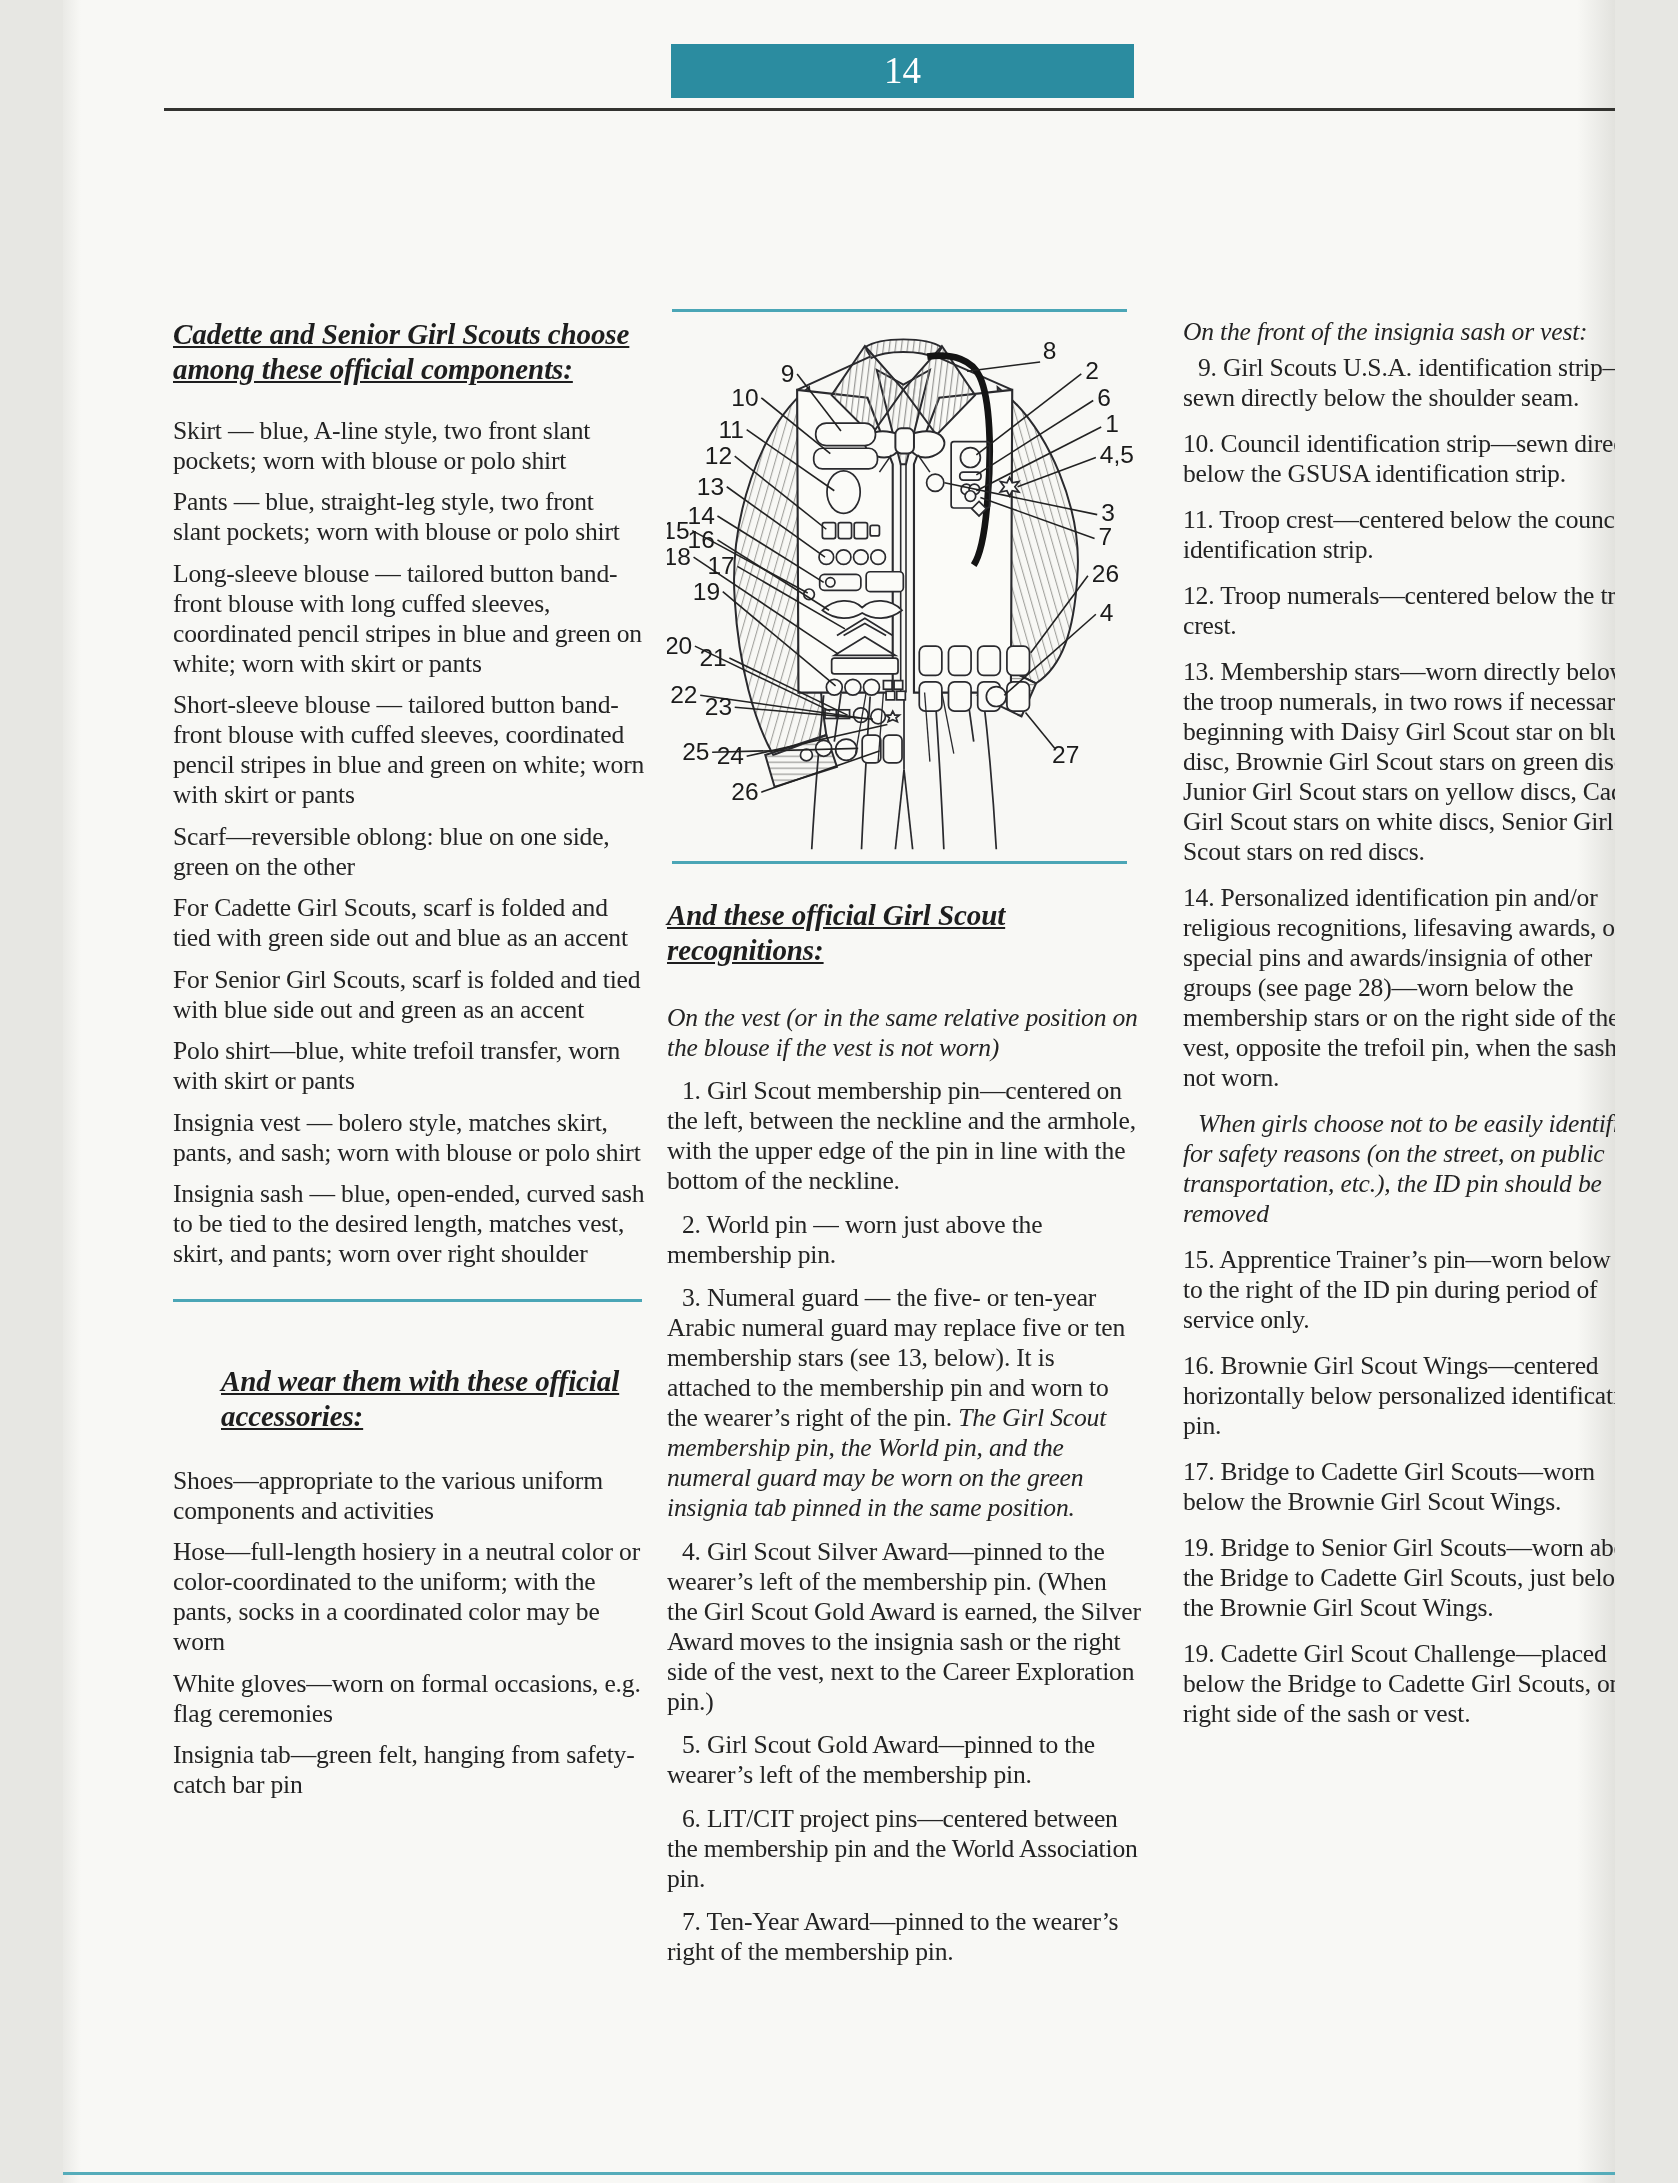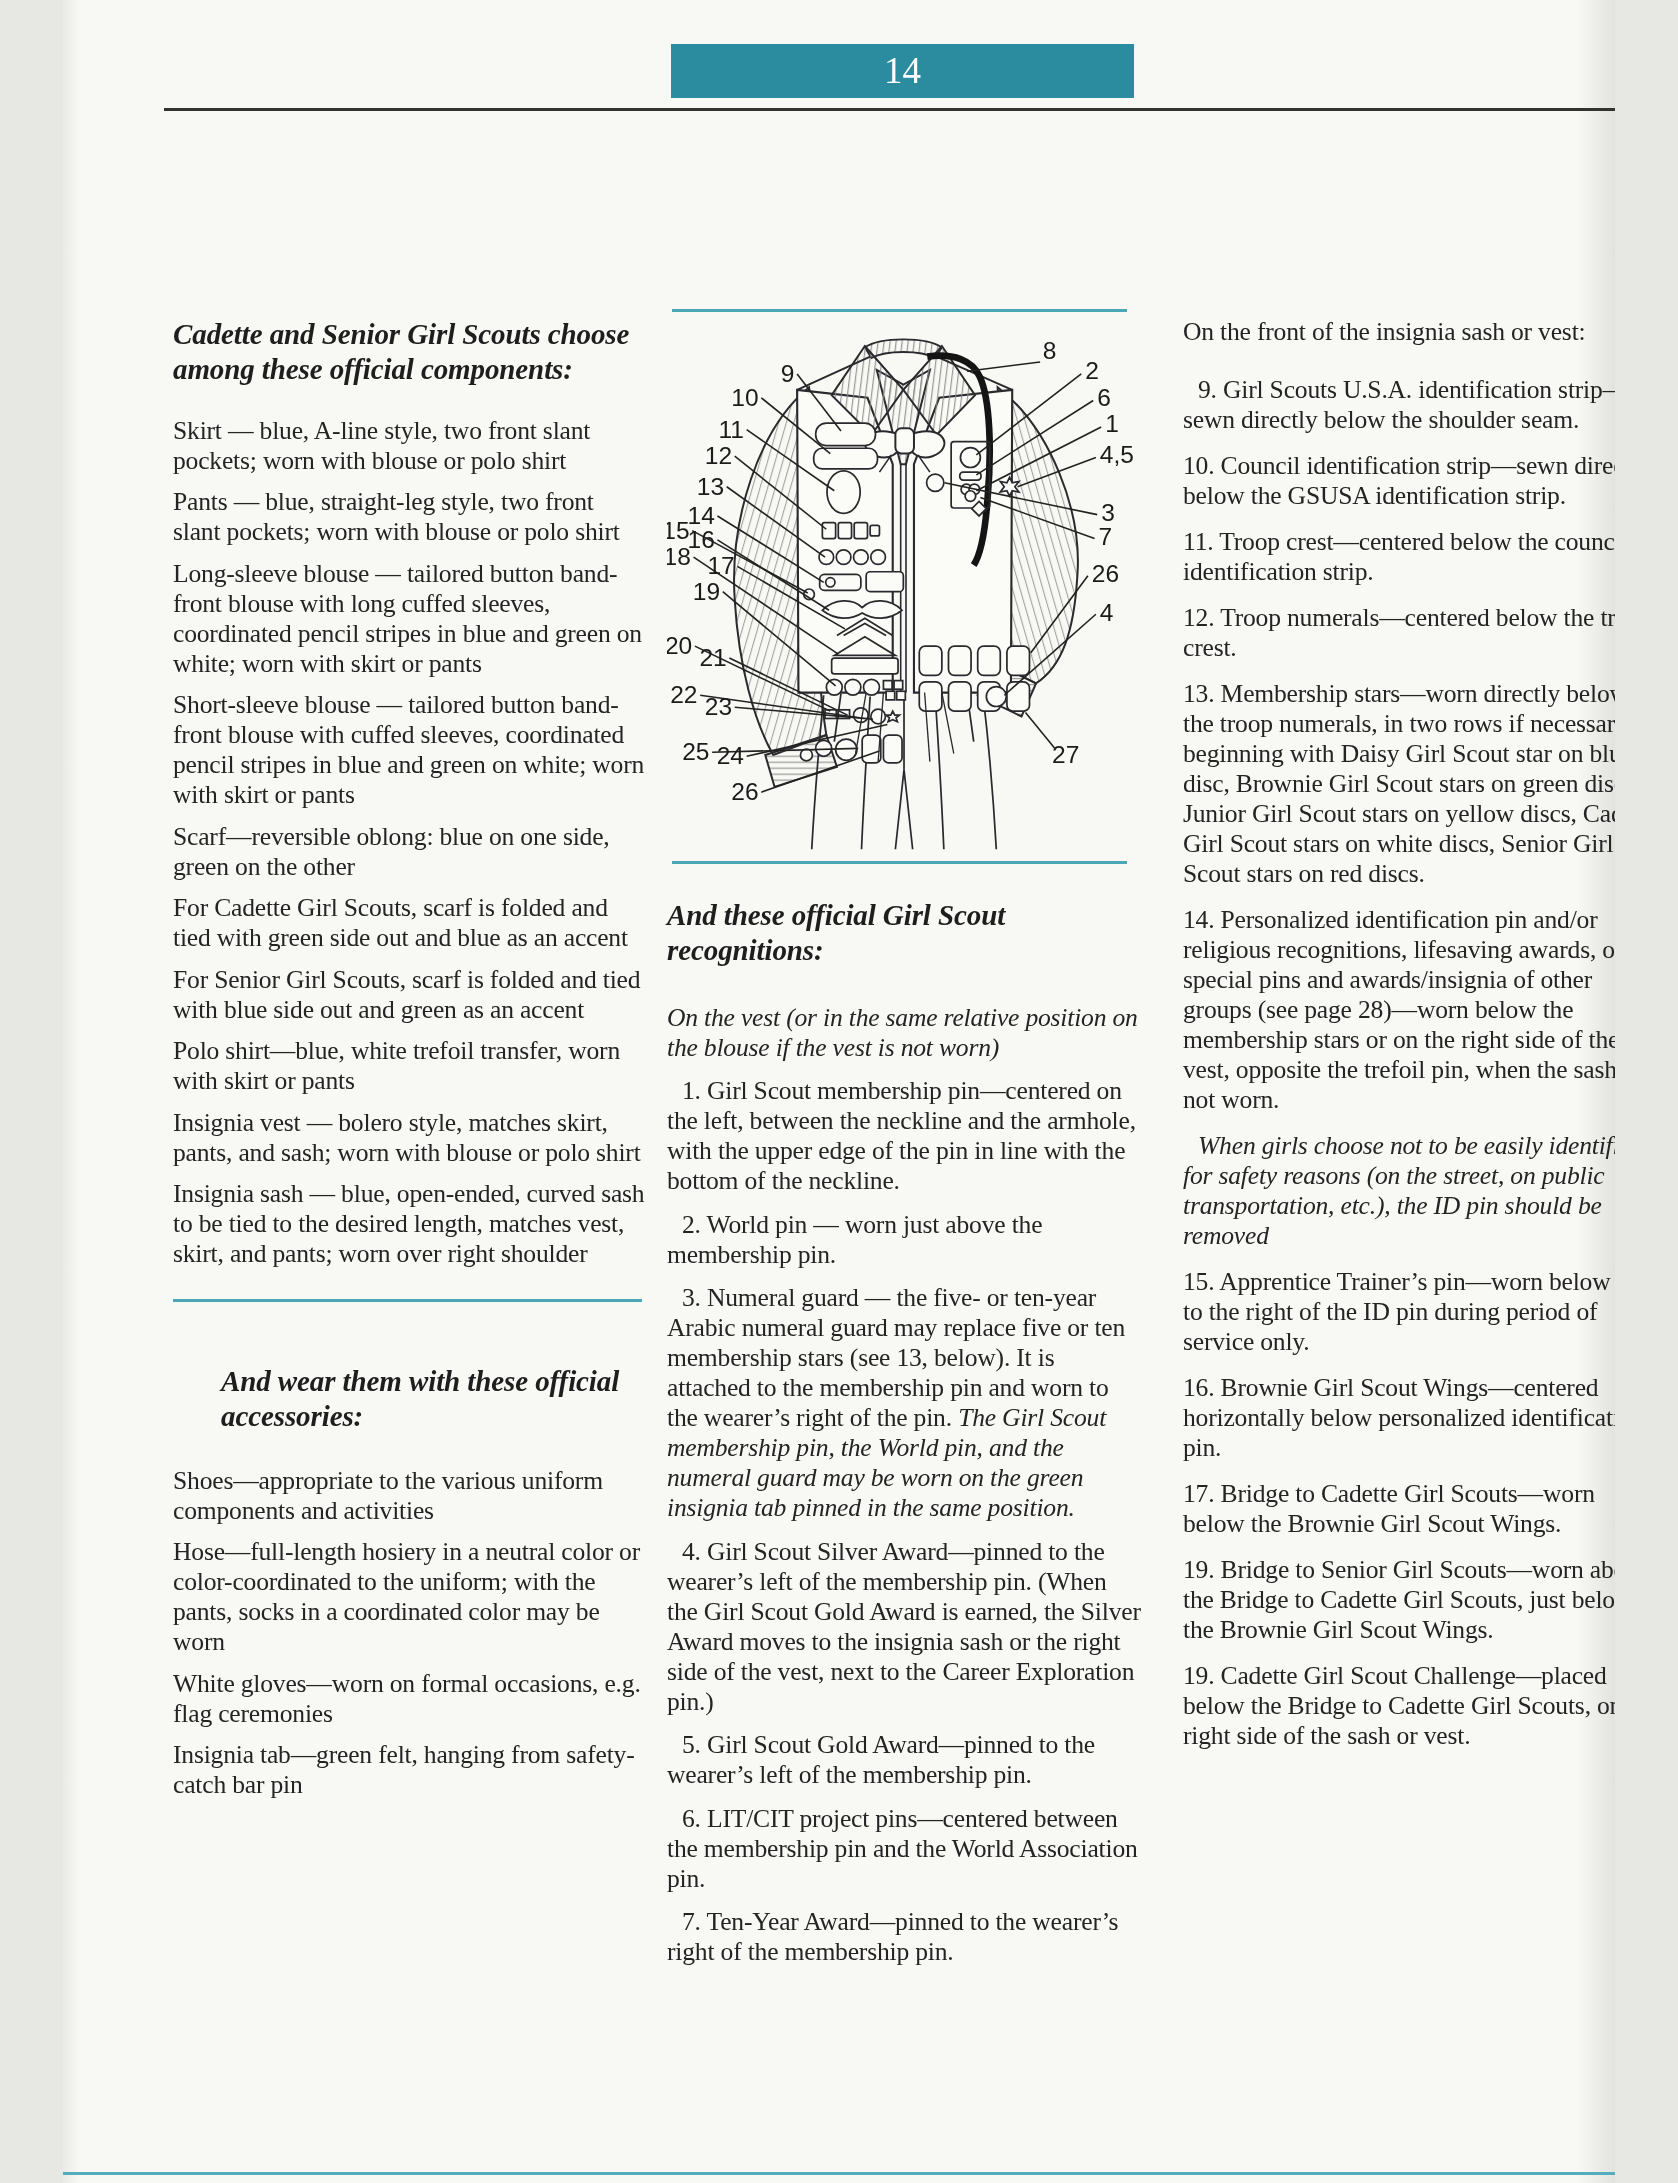--- a/index.html
+++ b/index.html
@@ -22,38 +22,38 @@
   #top-rule{position:absolute;left:101px;top:108px;width:1479px;height:2.7px;background:#333330;}
   #bottom-rule{position:absolute;left:0;top:2172px;width:1678px;height:3.4px;background:#55acba;}
 
   .col{position:absolute;}
   #col-left{left:110px;top:317px;width:472px;}
   #col-mid{left:604px;top:309px;width:476px;}
   #col-right{left:1120px;top:317px;width:477px;}
 
   .h{
     font-size:29px;line-height:1.22;font-weight:bold;font-style:italic;
-    color:#1e1e1e;margin:0;letter-spacing:-0.1px;
+    color:#1e1e1e;margin:0;letter-spacing:-0.1px;text-decoration:underline;
   }
   #col-left .h{margin-bottom:28px;}
   .b{font-size:25.6px;line-height:30px;letter-spacing:-0.2px;margin:0 0 11.5px 0;}
   .it{font-style:italic;margin-top:23px;}
   .ind{text-indent:15px;}
   .note{font-style:italic;}
 
   .rule-teal{height:2.7px;background:#4ba6b6;border:0;}
   #divider-left{margin:30px 2.7px 62px 0;}
   #rule-mid-top{width:455px;margin:0 0 9.4px 5.4px;}
   #rule-mid-bottom{width:455px;margin:4px 0 0 5.4px;}
 
   #mid-heading{margin:34px 0 34px 0;}
   #mid-note{margin:11px 0 24px 0;}
   #col-mid .b{margin-bottom:13.5px;}
 
-  #right-heading{font-size:25.6px;line-height:30px;margin:0 0 28px 0;letter-spacing:-0.2px;}
+  #right-heading{font-size:25.6px;line-height:30px;font-style:italic;margin:0 0 6px 0;letter-spacing:-0.2px;}
   #col-right .b{margin-bottom:16px;}
   #right-note{margin:4px 0 19px 0;}
 
   #uniform-diagram{display:block;margin:0;}
   #uniform-diagram text{
     font-family:"Liberation Sans",sans-serif;font-size:37px;fill:#1b1b1b;
   }
 </style>
 </head>
 <body>

